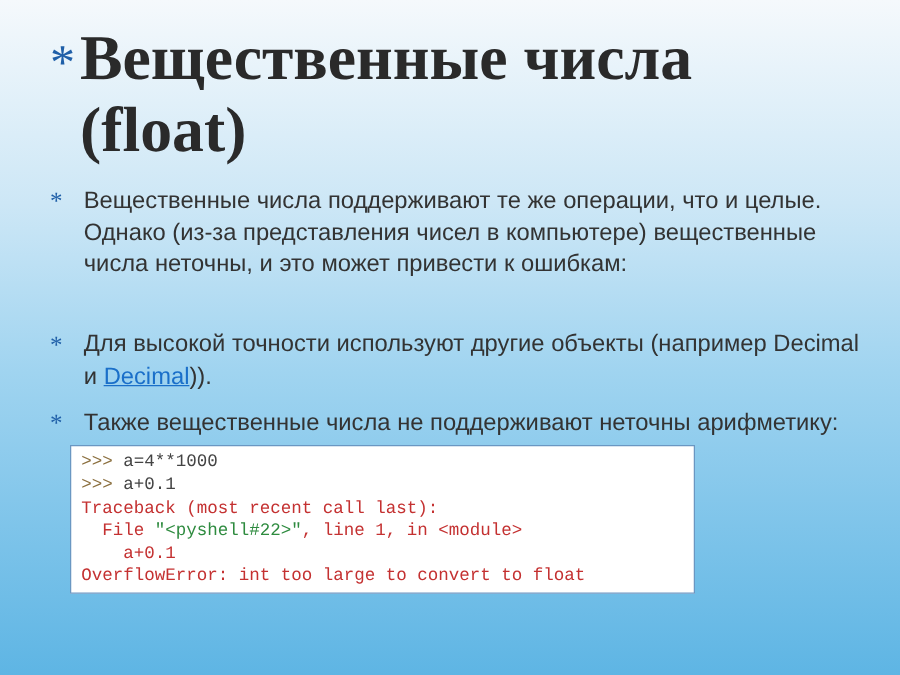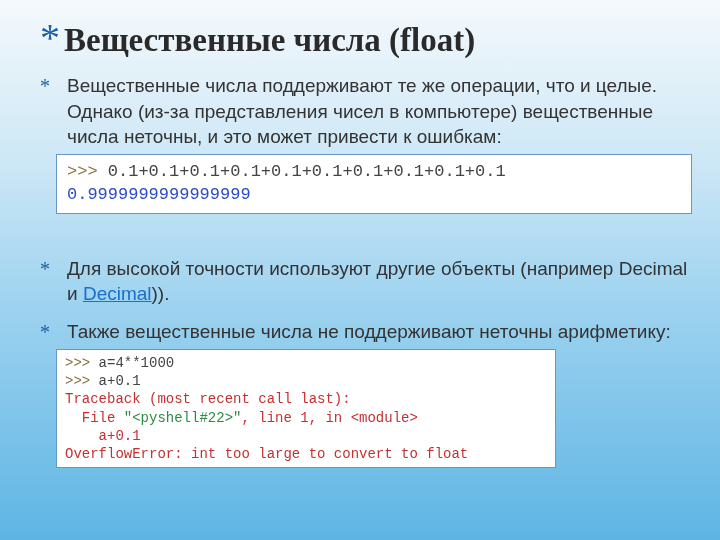--- a/index.html
+++ b/index.html
@@ -27,21 +27,21 @@
   .title-asterisk {
     color: #1f5fa8;
     font-size: 40px;
     line-height: 1;
     font-weight: 400;
     margin-right: 4px;
     font-family: Georgia, "Times New Roman", serif;
   }
   .title {
     font-family: Georgia, "Times New Roman", serif;
-    font-size: 33px;
+    font-size: 51px;
     font-weight: 700;
     color: #2a2a2a;
   }
   .bullet {
     display: flex;
     margin-bottom: 4px;
     margin-top: 12px;
   }
   .bullet.first { margin-top: 0; }
   .b-ast {
@@ -93,22 +93,20 @@
   <div class="title-row">
     <span class="title-asterisk">*</span>
     <span class="title">Вещественные числа (float)</span>
   </div>
 
   <div class="bullet first">
     <span class="b-ast">*</span>
     <span class="b-text">Вещественные числа поддерживают те же операции, что и целые. Однако (из-за представления чисел в компьютере) вещественные числа неточны, и это может привести к ошибкам:</span>
   </div>
 
-  <div class="code-box"><span class="prompt">&gt;&gt;&gt; </span><span class="expr">0.1+0.1+0.1+0.1+0.1+0.1+0.1+0.1+0.1+0.1</span>
-<span class="out-blue">0.9999999999999999</span></div>
 
   <div class="spacer"></div>
 
   <div class="bullet">
     <span class="b-ast">*</span>
     <span class="b-text"><span>Для высокой точности используют другие объекты (например Decimal и </span><span class="link">Decimal</span><span>)).</span></span>
   </div>
 
   <div class="bullet">
     <span class="b-ast">*</span>

